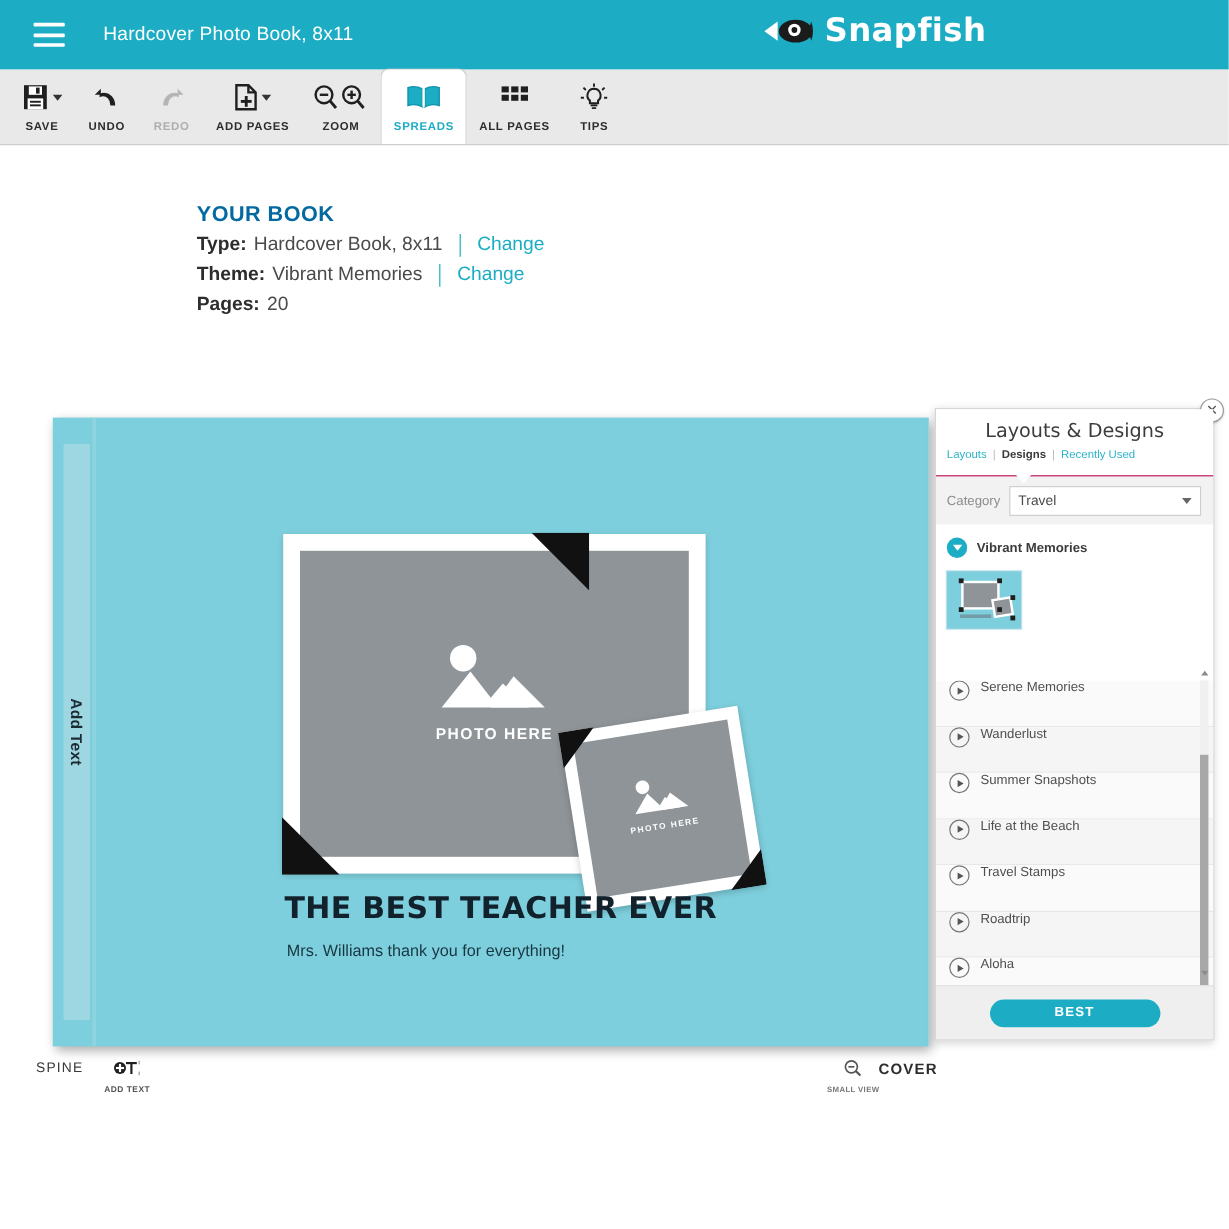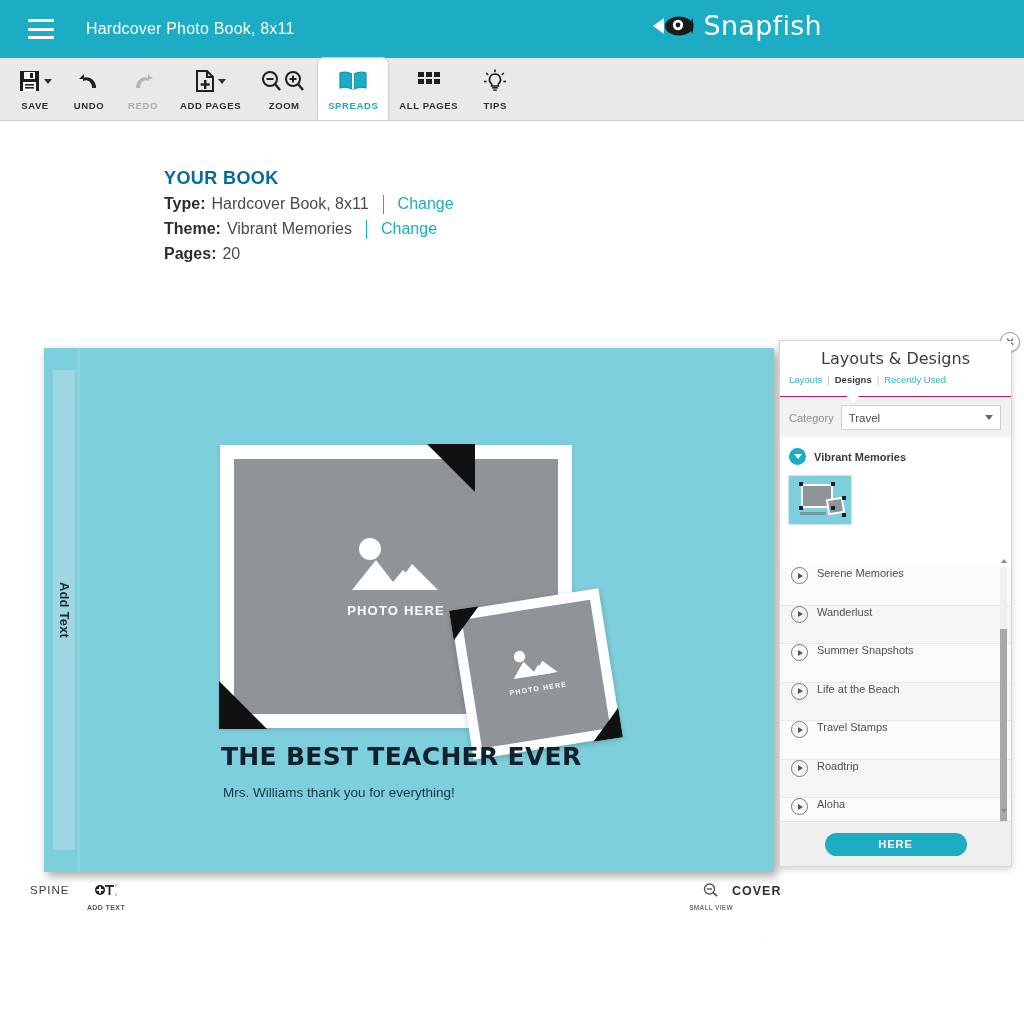--- a/index.html
+++ b/index.html
@@ -15,21 +15,21 @@
     position:absolute; left:0; top:0; width:1024px; height:58px;
     background:#1cadc4; display:flex; align-items:center;
   }
   .hamburger{ width:26px; height:20px; margin-left:28px; display:flex;
     flex-direction:column; justify-content:space-between; cursor:pointer;}
   .hamburger i{ display:block; height:3px; background:#fff; border-radius:1px;}
   .app-title{ margin-left:32px; color:#fff; font-size:16px; font-weight:normal;
     letter-spacing:.2px;}
   .brand{ position:absolute; right:202px; top:10px; display:flex; align-items:center; }
   .brand-word{ color:#fff; font-size:27px; margin-left:8px; letter-spacing:.3px;
-    font-family:"DejaVu Sans", sans-serif; font-weight:400;}
+    font-family:"DejaVu Sans", sans-serif; font-weight:700;}
   
   .toolbar{
     position:absolute; left:0; top:58px; width:1024px; height:62px;
     background:#e9e9e9; border-bottom:1px solid #cfcfcf;
   }
   .tb-items{ display:flex; align-items:flex-start; height:62px; padding-left:8px;}
   .tb{
     position:relative; height:62px; min-width:54px;
     display:flex; flex-direction:column; align-items:center; justify-content:center;
     cursor:pointer; padding:0 10px; box-sizing:border-box;
@@ -67,21 +67,21 @@
     background:#9ed7e1;
   }
   .spine-text{
     position:absolute; left:50%; top:50%;
     transform:translate(-50%,-50%) rotate(90deg);
     white-space:nowrap; font-size:13px; font-weight:bold; color:#1d2b33;
     letter-spacing:.2px;
   }
   .spine-edge{ position:absolute; left:33px; top:0; width:3px; height:524px;
      background:#8ed3e0;}
-  .cover-area{ position:absolute; left:36px; top:0; width:694px; height:524px;border-radius:12px;}
+  .cover-area{ position:absolute; left:52px; top:0; width:694px; height:524px;border-radius:12px;}
   
   .frame-big{
     position:absolute; left:140px; top:97px; width:352px; height:283px;
     background:#ffffff; box-shadow:0 2px 5px rgba(0,0,0,.15);
   }
   .frame-big .inner{ position:absolute; left:14px; top:14px; right:14px; bottom:14px;
      background:#8e9498;}
   .ph-icon{ position:absolute; left:50%; top:46%; transform:translate(-50%,-50%);
      text-align:center;}
   .ph-label{ color:#fff; font-weight:bold; letter-spacing:1.2px;}
@@ -530,15 +530,15 @@
         </div>
       <div class="track"></div>
       <div class="thumbb"></div>
       <div class="dn">
           <span class="dt"></span>
         </div>
     </div>
   </div>
 
   <div class="panel-foot">
-    <div class="done">HERE</div>
+    <div class="done">BEST</div>
   </div>
 </div>
 
 </body></html>

